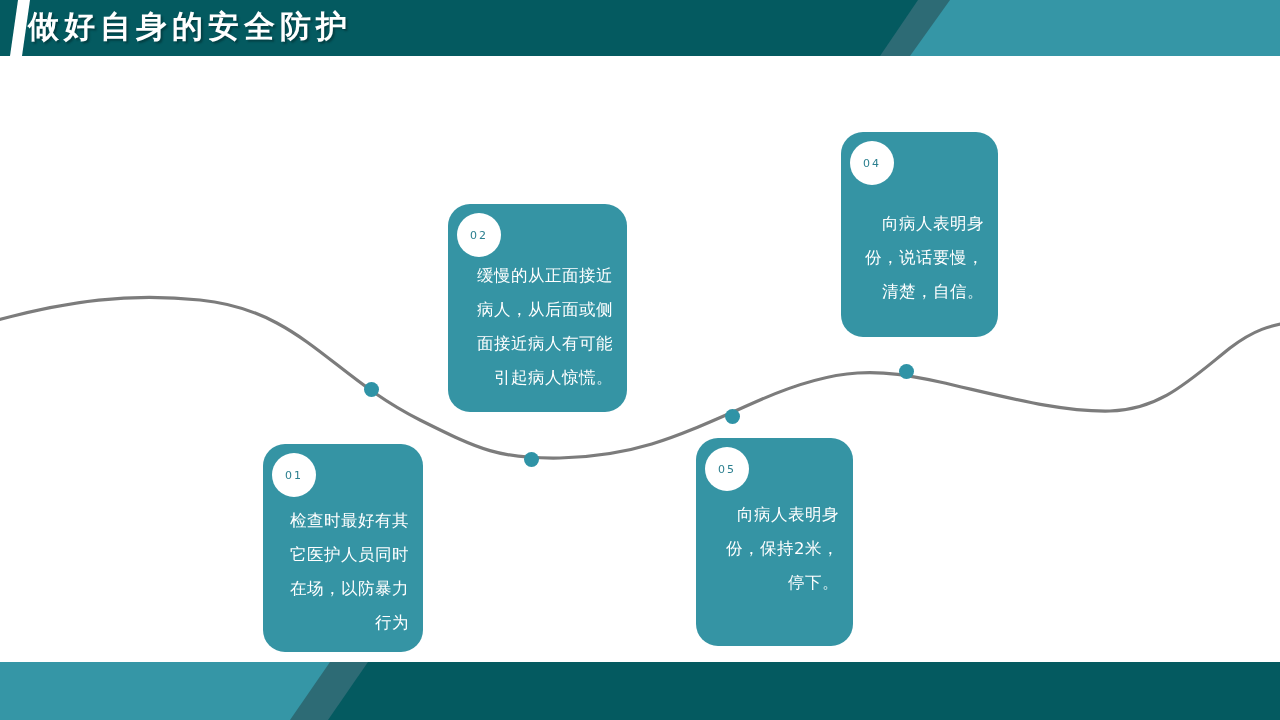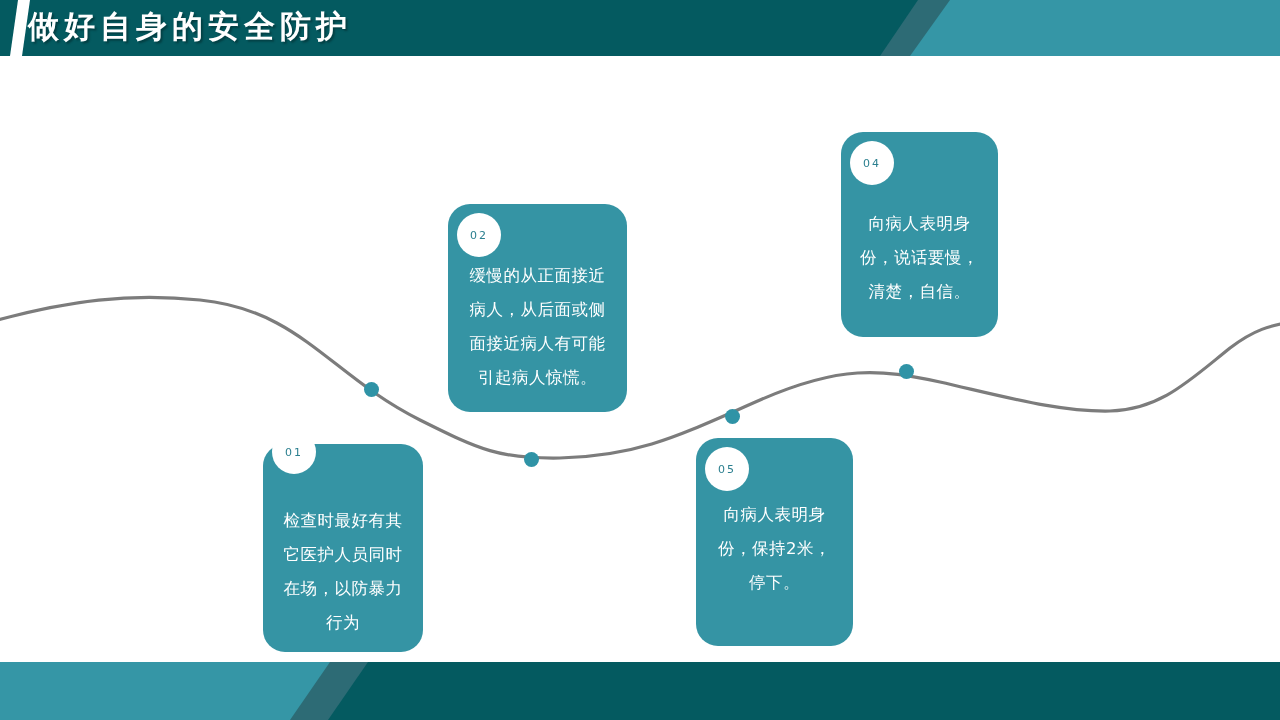--- a/index.html
+++ b/index.html
@@ -73,21 +73,21 @@
     box-sizing: border-box;
     z-index: 3;
   }
   .card-text {
     position: absolute;
     left: 0;
     right: 0;
     color: #ffffff;
     font-size: 16.5px;
     line-height: 34px;
-    text-align: center;
+    text-align: right;
     letter-spacing: 0.5px;
     padding: 0 14px;
     box-sizing: border-box;
     font-family: "DejaVu Sans", "Liberation Sans", sans-serif;
   }
   .badge {
     position: absolute;
     width: 44px;
     height: 44px;
     border-radius: 50%;
@@ -131,21 +131,21 @@
   </svg>
 
   <div class="dot" id="dot-0" style="left: 363.5px; top: 381.5px; background: rgb(47, 147, 166);"></div>
   <div class="dot" id="dot-1" style="left: 523.5px; top: 451.5px; background: rgb(47, 147, 166);"></div>
   <div class="dot" id="dot-2" style="left: 724.5px; top: 408.5px; background: rgb(47, 147, 166);"></div>
   <div class="dot" id="dot-3" style="left: 898.5px; top: 363.5px; background: rgb(47, 147, 166);"></div>
 
   <div class="card" id="card-0" style="left: 263px; top: 444px; width: 160px; height: 208px; background: rgb(53, 148, 164);">
     <div class="card-text" id="card-text-0" style="top: 60px;">检查时最好有其它医护人员同时在场，以防暴力行为</div>
   </div>
-  <div class="badge" id="badge-0" style="left: 272px; top: 430px; color: rgb(43, 127, 143);">01</div>
+  <div class="badge" id="badge-0" style="left: 272px; top: 453px; color: rgb(43, 127, 143);">01</div>
 
   <div class="card" id="card-1" style="left: 448px; top: 204px; width: 179px; height: 208px; background: rgb(53, 148, 164);">
     <div class="card-text" id="card-text-1" style="top: 55px;">缓慢的从正面接近病人，从后面或侧面接近病人有可能引起病人惊慌。</div>
   </div>
   <div class="badge" id="badge-1" style="left: 457px; top: 213px; color: rgb(43, 127, 143);">02</div>
 
   <div class="card" id="card-2" style="left: 696px; top: 438px; width: 157px; height: 208px; background: rgb(53, 148, 164);">
     <div class="card-text" id="card-text-2" style="top: 60px;">向病人表明身份，保持2米，停下。</div>
   </div>
   <div class="badge" id="badge-2" style="left: 705px; top: 447px; color: rgb(43, 127, 143);">05</div>

